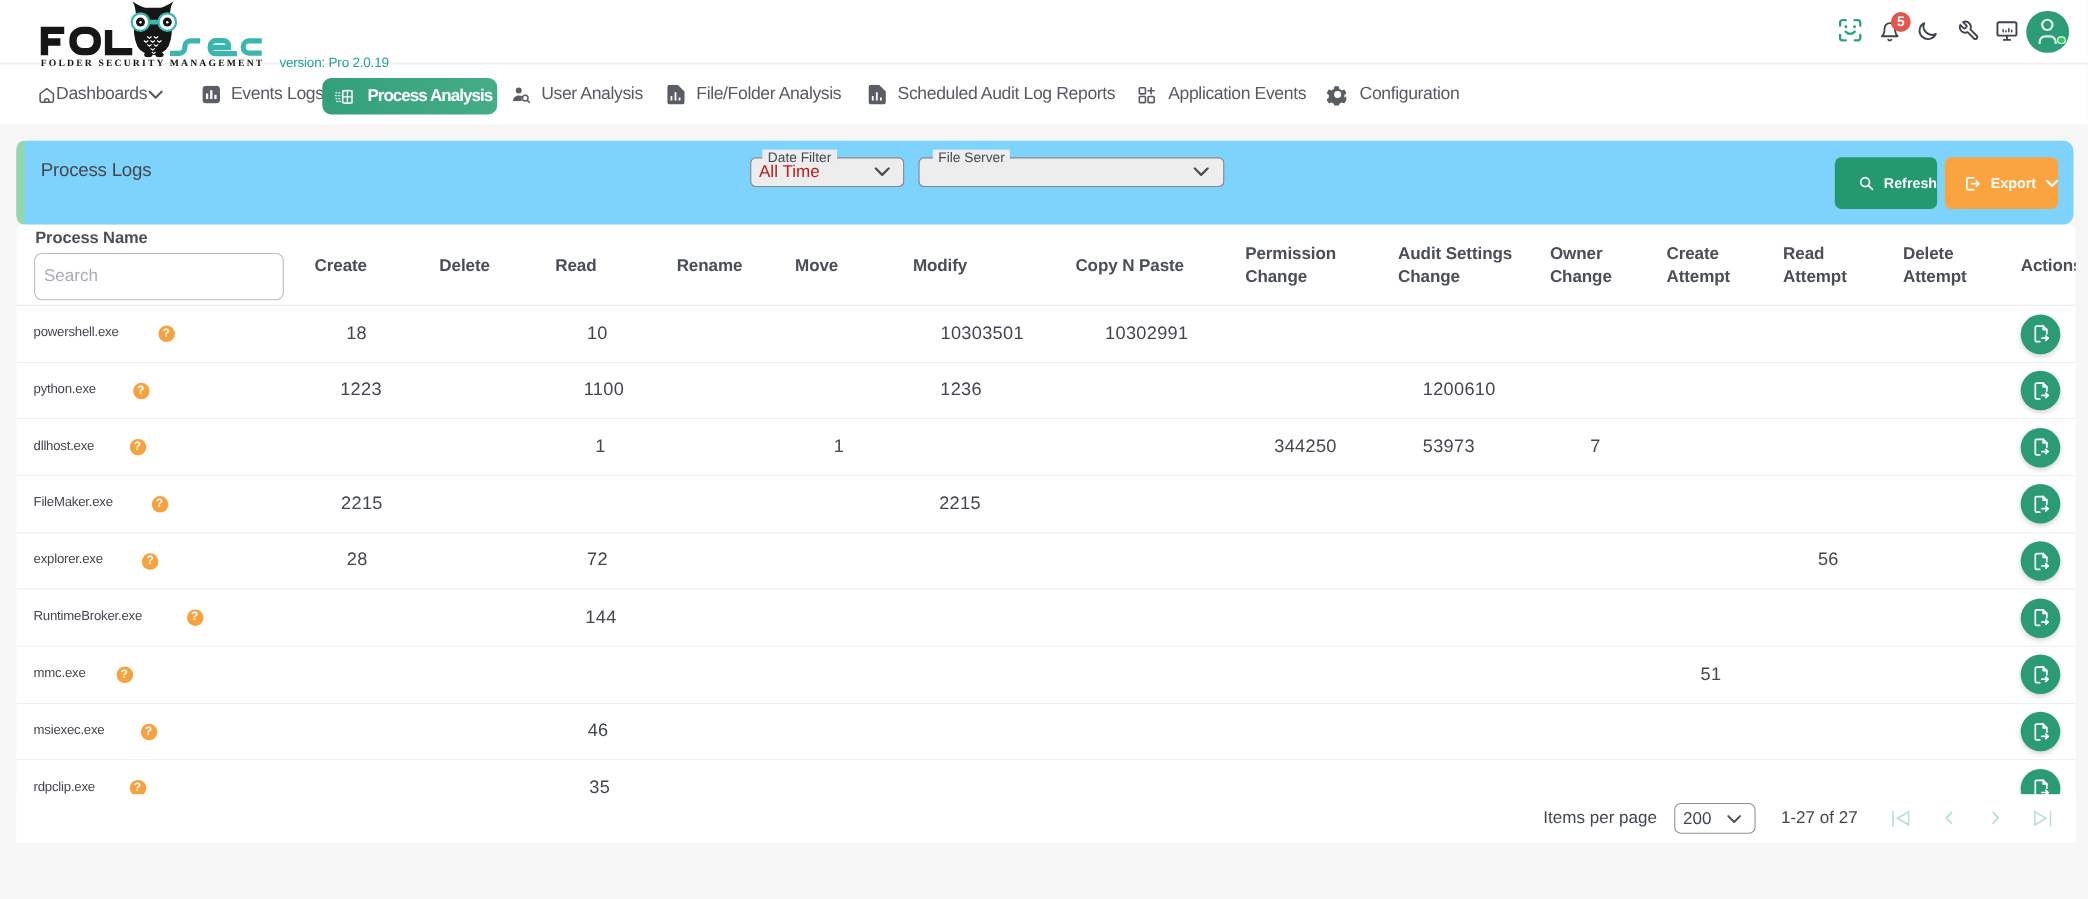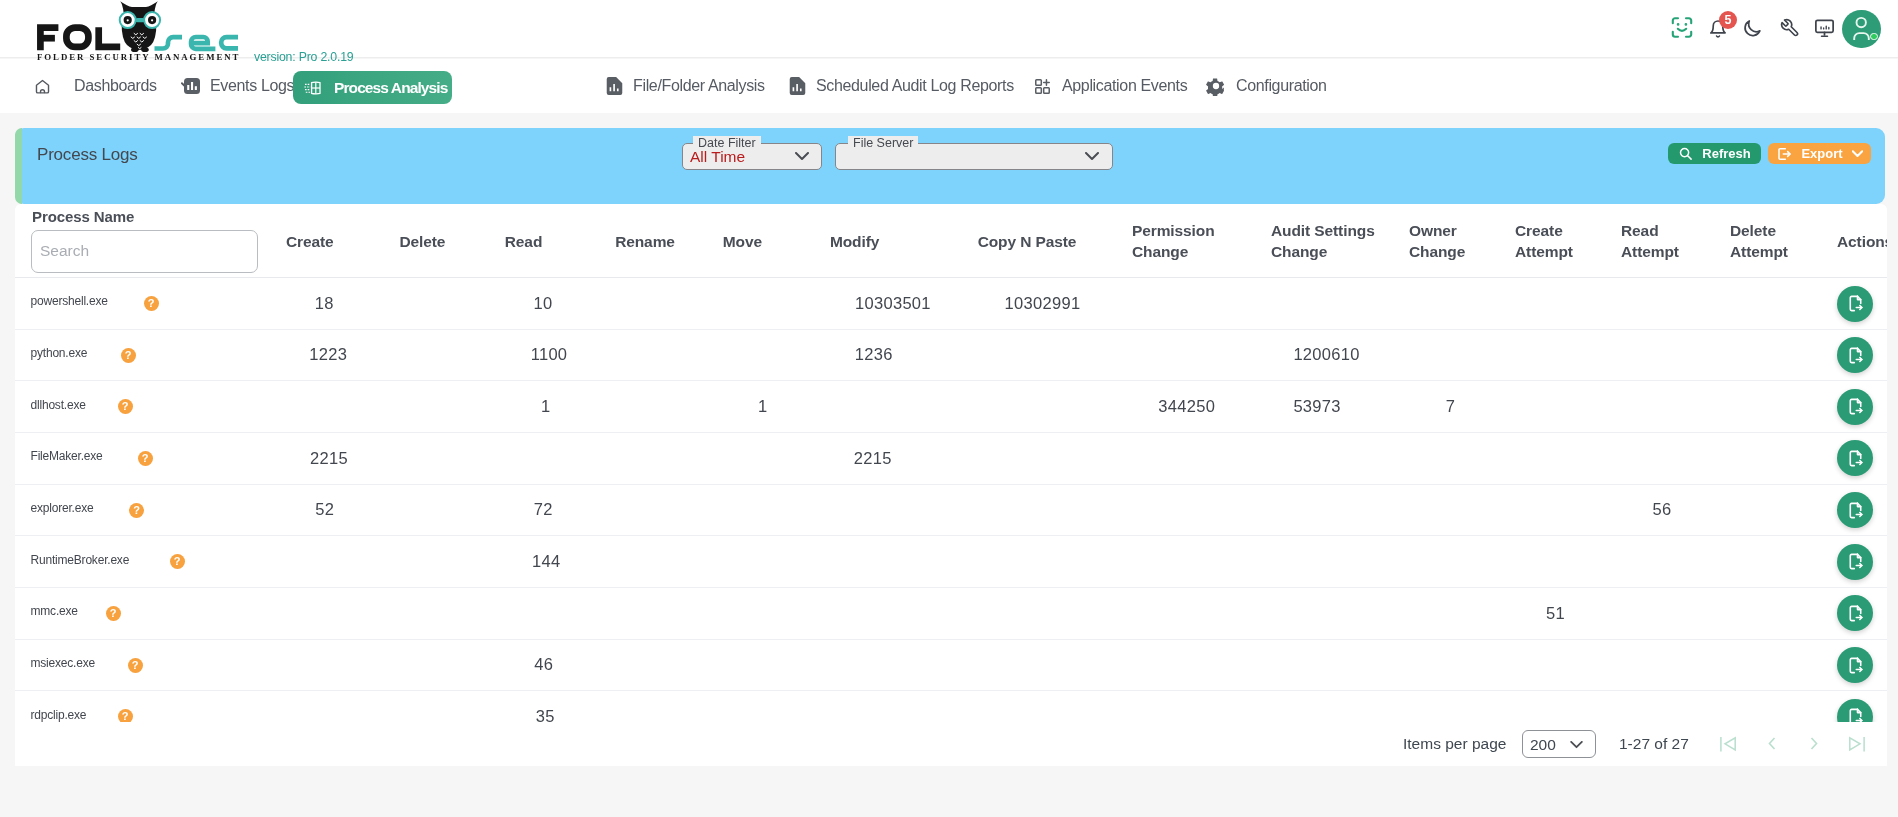--- a/index.html
+++ b/index.html
@@ -9,21 +9,21 @@
 .hdr{position:absolute;left:0;top:0;width:1898px;height:58px;background:#fff;border-bottom:1px solid #ededee;z-index:5}
 .nav{position:absolute;left:0;top:59px;width:1898px;height:54px;background:#fff;z-index:4}
 .nit{position:absolute;top:0;height:54px;display:flex;align-items:center;gap:10px;color:#565b63;font-size:16px;letter-spacing:-0.35px;white-space:nowrap}
 .pill{position:absolute;left:293px;top:12px;width:159px;height:33px;border-radius:8px;background:linear-gradient(90deg,#33a07b,#45ad87);display:flex;align-items:center;color:#fff;font-weight:bold;font-size:15.5px;letter-spacing:-0.55px;white-space:nowrap;z-index:2}
 .version{position:absolute;left:254px;top:50px;font-size:12.3px;letter-spacing:-0.2px;color:#2aa094;z-index:6}
 .toolbar{position:absolute;left:15px;top:128px;width:1870px;height:76px;background:#7dd3fc;border-radius:9px;z-index:3}
 .accent{position:absolute;left:0;top:0;bottom:0;width:6.8px;background:#92d8a8;border-radius:9px 0 0 9px}
 .ttl{position:absolute;left:22px;top:16.5px;font-size:17px;color:#44474e;letter-spacing:-0.2px}
 .selbox{position:absolute;border:1px solid #86868a;border-radius:5px;background:#ededee}
 .sellbl{position:absolute;top:-8px;font-size:12.5px;color:#46494f;background:#ededee;padding:0 5px;line-height:15px}
-.btn{position:absolute;top:143px;height:21px;border-radius:6px;display:flex;align-items:center;justify-content:center;color:#fff;font-weight:bold;font-size:13px;gap:9px}
+.btn{position:absolute;top:143px;height:47px;border-radius:6px;display:flex;align-items:center;justify-content:flex-end;color:#fff;font-weight:bold;font-size:13px;gap:9px}
 .tbl{position:absolute;left:15px;top:204px;width:1872px;height:562px;background:#fff;border-radius:6px 6px 0 0;z-index:2;overflow:hidden}
 .thead{position:absolute;left:0;top:0;width:100%;height:74px;border-bottom:1px solid #e7e9ec}
 .hc{position:absolute;color:#4a4e57;font-weight:bold;font-size:15.5px;white-space:nowrap;letter-spacing:-0.1px}
 .row{position:absolute;left:0;width:100%;height:52px;border-bottom:1px solid #edeff2}
 .pname{position:absolute;left:15.5px;top:16.5px;font-size:12px;letter-spacing:-0.2px;color:#42464e}
 .num{position:absolute;top:16px;font-size:16.5px;color:#42464e;letter-spacing:.3px;white-space:nowrap}
 .cen{transform:translateX(-50%)}
 .qm{position:absolute;top:18.4px;width:15px;height:15px;border-radius:50%;background:#f7a13f;color:#fff;font-size:11px;font-weight:bold;text-align:center;line-height:15px}
 .abtn{position:absolute;left:1822px;top:7.8px;width:36px;height:36px;border-radius:50%;background:#2a9b74;display:flex;align-items:center;justify-content:center;box-shadow:0 2px 5px rgba(0,0,0,.18)}
 .pgn{position:absolute;left:15px;top:722px;width:1872px;height:44px;background:#fff;z-index:3}
@@ -101,21 +101,21 @@
       </svg>
 <div style="position:absolute;left:1841.8px;top:9.5px;width:38.8px;height:38.8px;border-radius:50%;background:#2d9c77"></div>
 <svg style="position:absolute;left:1848px;top:15px" width="26" height="25" viewBox="0 0 26 25" fill="none" stroke="#e8f6ef" stroke-width="1.9" stroke-linecap="round">
         <circle cx="13.2" cy="7.6" r="4.7"></circle>
         <path d="M6.2 24.8v-1.6a5.1 5.1 0 0 1 5.1-5.1h4.4a5.1 5.1 0 0 1 5.1 5.1v1.6"></path>
       </svg>
 <div style="position:absolute;left:1870.4px;top:32.7px;width:7.6px;height:7.6px;border-radius:50%;background:#2ecc5f;border:1px solid #f2fbf6"></div>
 </div>
 
   <div class="nav" id="navbar">
-<div class="nit" style="left:34px;gap:23px">
+<div class="nit" style="left:34px;gap:0">
  <svg width="17" height="17" viewBox="0 0 24 24" fill="none" stroke="#55595f" stroke-width="2" stroke-linecap="round" stroke-linejoin="round">
           <path d="M3.5 10.2L12 3.5l8.5 6.7v9.1a1.7 1.7 0 0 1-1.7 1.7H5.2a1.7 1.7 0 0 1-1.7-1.7z"></path>
           <path d="M9.2 20.5v-1a2.8 2.8 0 0 1 5.6 0v1"></path>
         </svg>
  <span>Dashboards</span>
  <svg width="13" height="9" viewBox="0 0 14 9" style="margin-left:1px">
           <path d="M1 1l6 6 6-6" fill="none" stroke="#55595f" stroke-width="2" stroke-linecap="round" stroke-linejoin="round"></path>
         </svg>
 </div>
 <div class="nit" style="left:184px">
@@ -133,20 +133,31 @@
           <path d="M11.8 1.3v11.4" stroke-width="1.2"></path>
           <path d="M7.6 7h8.4" stroke-width="1.2"></path>
           <g stroke-width="1.1" stroke-dasharray="1.6 1.1">
             <path d="M1 3.4h5.2"></path>
             <path d="M0.4 6h5.8"></path>
             <path d="M1 8.6h5.2"></path>
             <path d="M1.8 11.2h4.4"></path>
           </g>
         </svg>
  <span style="margin-left:13px;letter-spacing:-0.9px">Process Analysis</span>
+</div>
+<div class="nit" style="left:464px;gap:9px">
+ <svg width="19" height="18" viewBox="0 0 24 24" fill="#595d64">
+          <circle cx="9.5" cy="7" r="3.6"></circle>
+          <path d="M2.5 19.7c0-3.9 3.1-6.6 7-6.6 1.6 0 3.1.5 4.3 1.3a6 6 0 0 0-1 3.3c0 .7.1 1.4.4 2z"></path>
+          <g fill="none" stroke="#595d64" stroke-width="1.8">
+            <circle cx="17.3" cy="16.3" r="3.4"></circle>
+            <path d="M19.8 18.8L22.5 21.5" stroke-linecap="round"></path>
+          </g>
+        </svg>
+ <span>User Analysis</span>
 </div>
 <div class="nit" style="left:606px">
  <svg width="17" height="18" viewBox="0 0 20 22" fill="#595d64">
           <path d="M12 0H3a2.5 2.5 0 0 0-2.5 2.5v17A2.5 2.5 0 0 0 3 22h14a2.5 2.5 0 0 0 2.5-2.5V7.5zM6 17.5H4v-5h2zm4.5 0h-2v-9h2zm4.5 0h-2v-3.4h2z"></path>
         </svg>
  <span>File/Folder Analysis</span>
 </div>
 <div class="nit" style="left:789px">
  <svg width="17" height="18" viewBox="0 0 20 22" fill="#595d64">
           <path d="M12 0H3a2.5 2.5 0 0 0-2.5 2.5v17A2.5 2.5 0 0 0 3 22h14a2.5 2.5 0 0 0 2.5-2.5V7.5zM6 17.5H4v-5h2zm4.5 0h-2v-9h2zm4.5 0h-2v-3.4h2z"></path>
@@ -291,21 +302,21 @@
               <path d="M14.5 3l4.1 4.1V12"></path>
               <path d="M14.5 3v4.1h4.1"></path>
               <path d="M13 17h7"></path>
               <path d="M17.5 14.5L20 17l-2.5 2.5"></path>
             </svg>
           </div>
 </div>
 <div class="row" style="top:280.4px">
   <span class="pname">explorer.exe</span>
   <span class="qm" style="left:114.0px">?</span>
-  <span class="num cen" style="left:309.7px">52</span>
+  <span class="num cen" style="left:309.7px">28</span>
   <span class="num cen" style="left:528.2px">72</span>
   <span class="num cen" style="left:1647.1px">56</span>
   <div class="abtn">
             <svg width="19" height="19" viewBox="0 0 24 24" fill="none" stroke="#fff" stroke-width="2" stroke-linecap="round" stroke-linejoin="round">
               <path d="M14.5 3H7a1.6 1.6 0 0 0-1.6 1.6v14.8A1.6 1.6 0 0 0 7 21h3.5"></path>
               <path d="M14.5 3l4.1 4.1V12"></path>
               <path d="M14.5 3v4.1h4.1"></path>
               <path d="M13 17h7"></path>
               <path d="M17.5 14.5L20 17l-2.5 2.5"></path>
             </svg>

